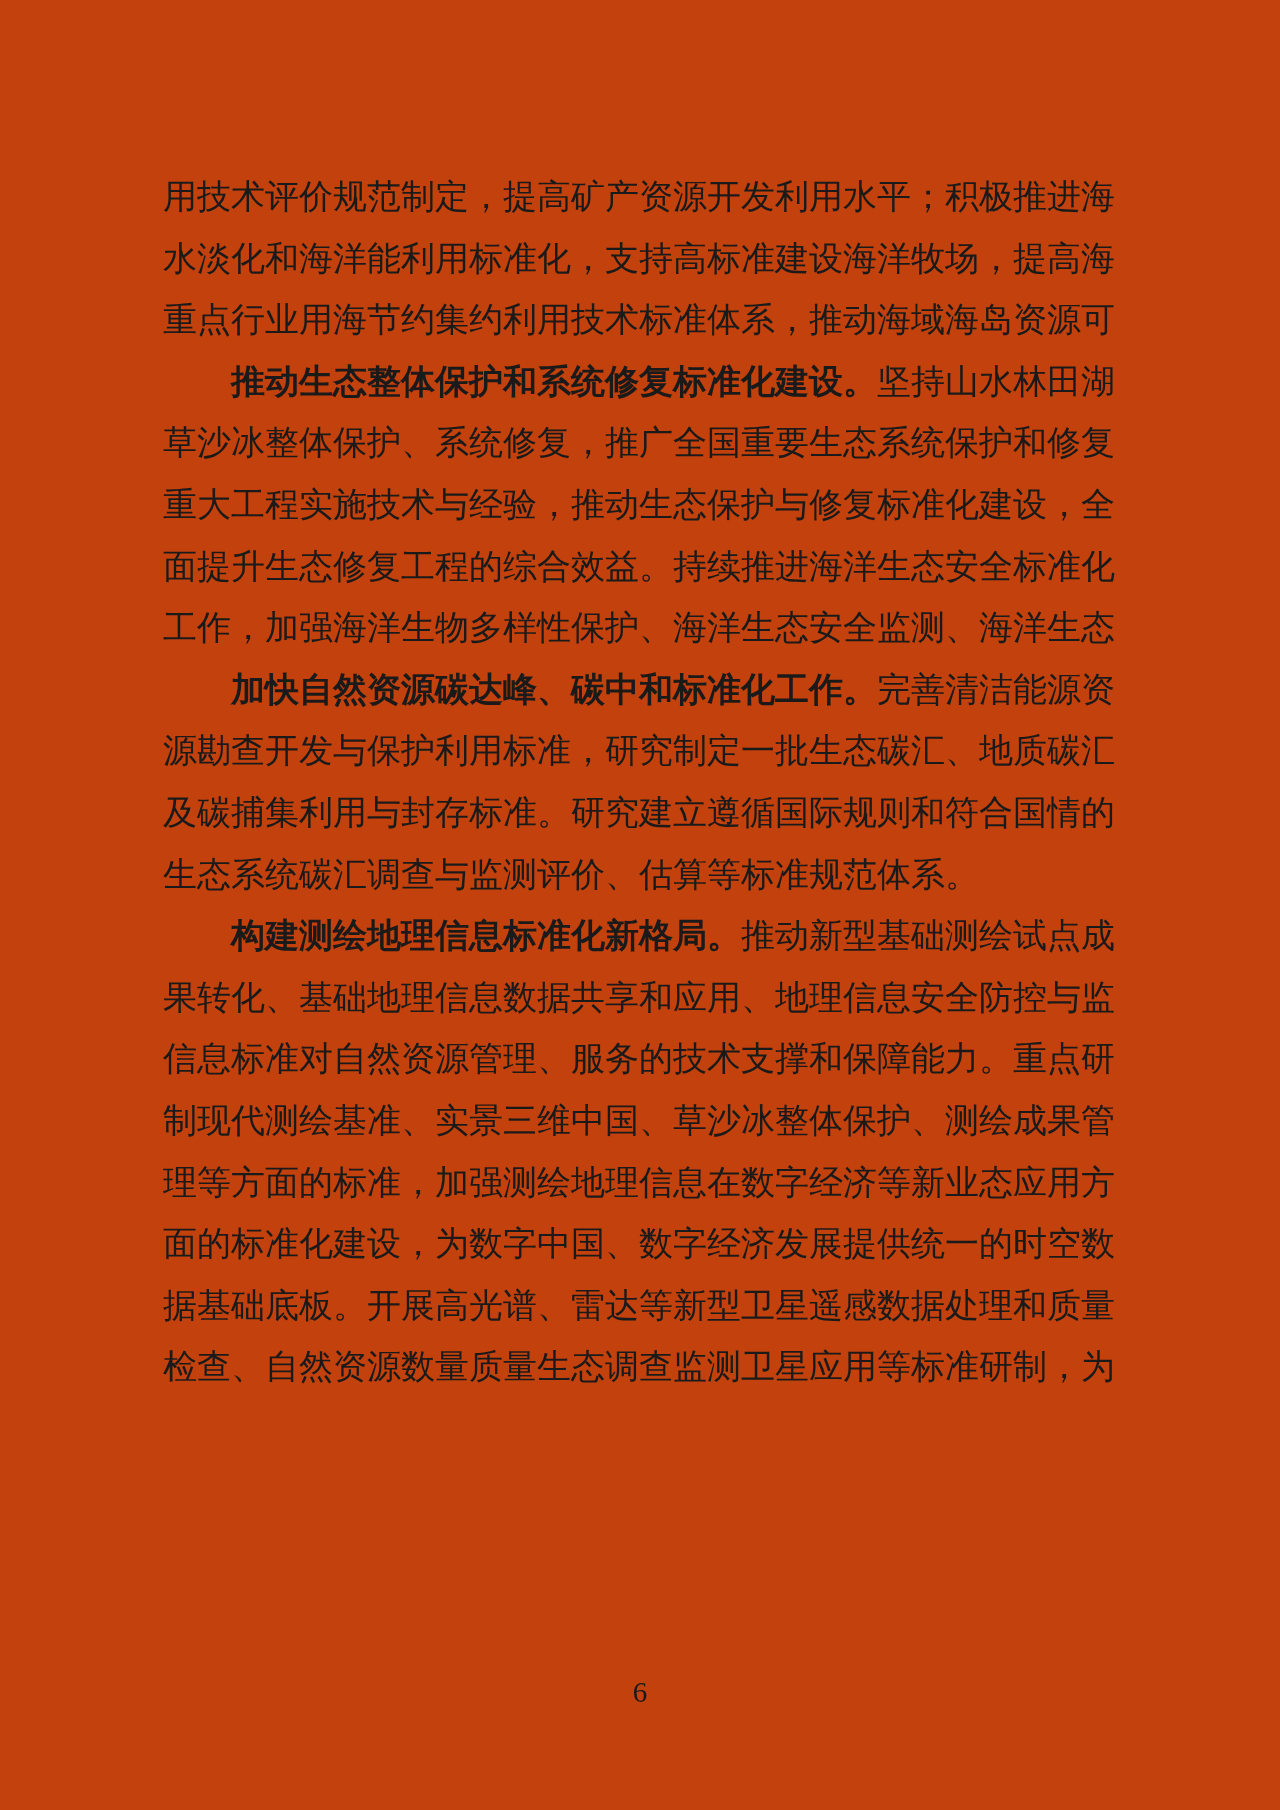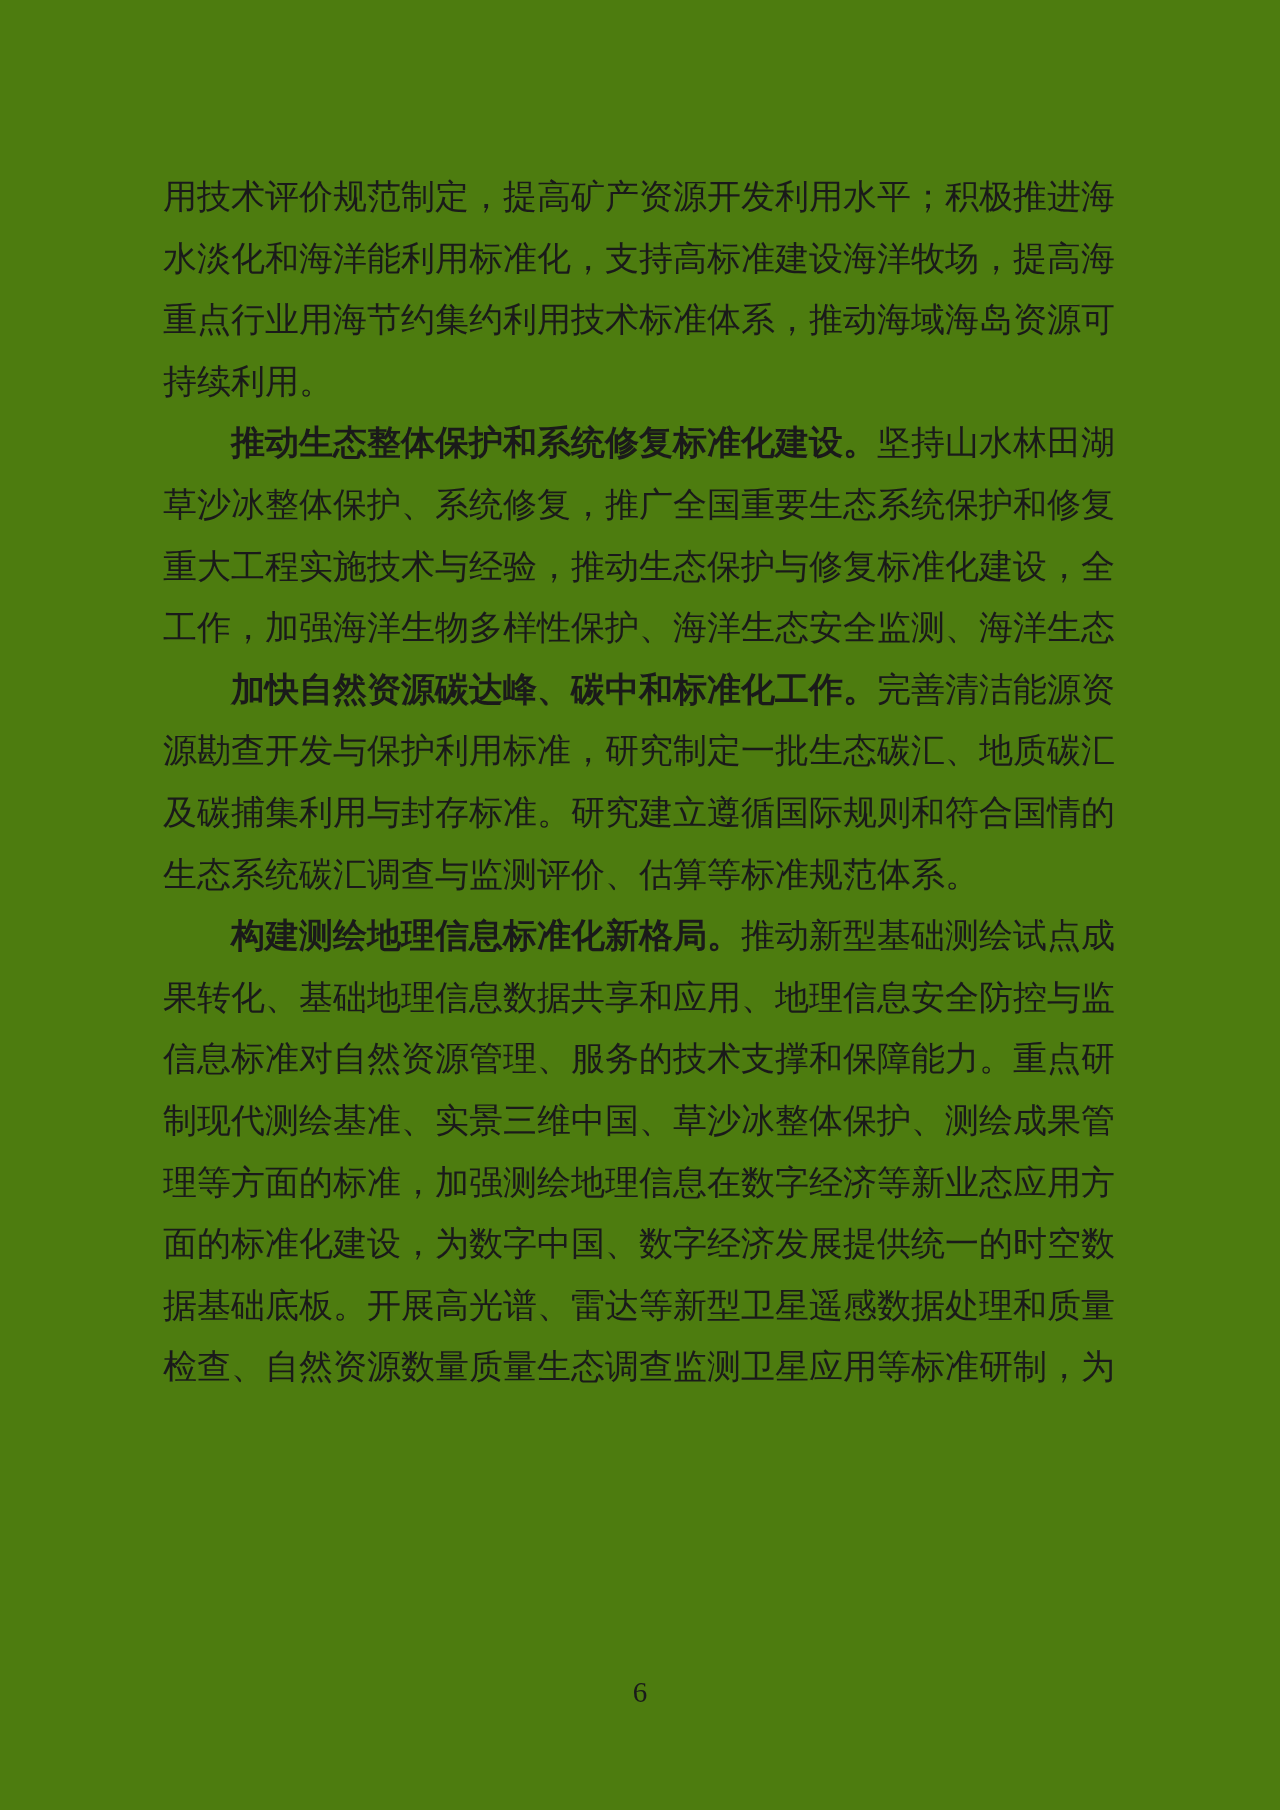--- a/index.html
+++ b/index.html
@@ -4,21 +4,21 @@
 <style>
   html, body {
     margin: 0;
     padding: 0;
     background: #ffffff;
   }
   .page {
     position: relative;
     width: 1280px;
     height: 1810px;
-    background: #4d7c0f;
+    background: #c2410c;
     overflow: hidden;
     font-family: "Liberation Serif", "DejaVu Serif", serif;
     color: #1a1a1a;
   }
   .textblock {
     position: absolute;
     left: 163px;
     top: 166px;
     width: 952px;
   }
@@ -54,24 +54,24 @@
   }
 </style>
 </head>
 <body>
 
 <div class="page">
   <div class="textblock">
       <div class="line fill"><span>用技术评价规范制定，提高矿产资源开发利用水平；积极推进海</span></div>
       <div class="line fill"><span>水淡化和海洋能利用标准化，支持高标准建设海洋牧场，提高海</span></div>
       <div class="line fill"><span>重点行业用海节约集约利用技术标准体系，推动海域海岛资源可</span></div>
-      <div class="line"><span>持续利用。</span></div>
       <div class="line fill indent"><span class="bold-lead">推动生态整体保护和系统修复标准化建设。</span><span>坚持山水林田湖</span></div>
       <div class="line fill"><span>草沙冰整体保护、系统修复，推广全国重要生态系统保护和修复</span></div>
       <div class="line fill"><span>重大工程实施技术与经验，推动生态保护与修复标准化建设，全</span></div>
+      <div class="line fill"><span>面提升生态修复工程的综合效益。持续推进海洋生态安全标准化</span></div>
       <div class="line fill"><span>工作，加强海洋生物多样性保护、海洋生态安全监测、海洋生态</span></div>
       <div class="line fill indent"><span class="bold-lead">加快自然资源碳达峰、碳中和标准化工作。</span><span>完善清洁能源资</span></div>
       <div class="line fill"><span>源勘查开发与保护利用标准，研究制定一批生态碳汇、地质碳汇</span></div>
       <div class="line fill"><span>及碳捕集利用与封存标准。研究建立遵循国际规则和符合国情的</span></div>
       <div class="line"><span>生态系统碳汇调查与监测评价、估算等标准规范体系。</span></div>
       <div class="line fill indent"><span class="bold-lead">构建测绘地理信息标准化新格局。</span><span>推动新型基础测绘试点成</span></div>
       <div class="line fill"><span>果转化、基础地理信息数据共享和应用、地理信息安全防控与监</span></div>
       <div class="line fill"><span>信息标准对自然资源管理、服务的技术支撑和保障能力。重点研</span></div>
       <div class="line fill"><span>制现代测绘基准、实景三维中国、草沙冰整体保护、测绘成果管</span></div>
       <div class="line fill"><span>理等方面的标准，加强测绘地理信息在数字经济等新业态应用方</span></div>

